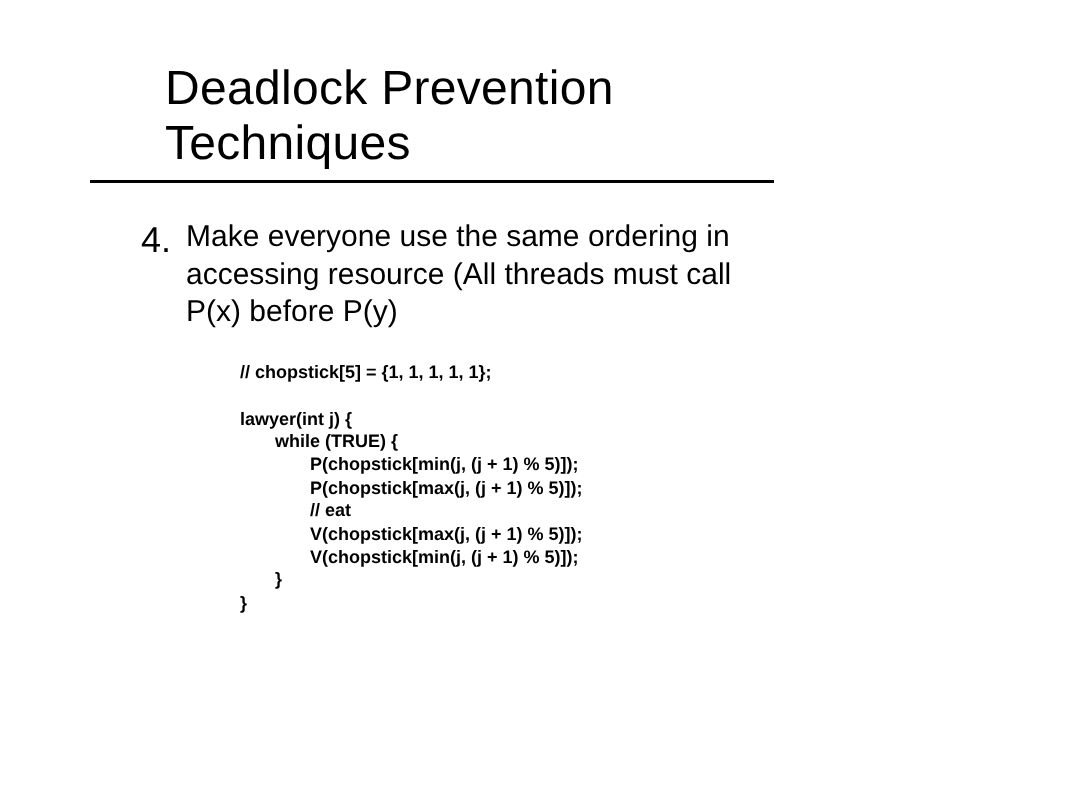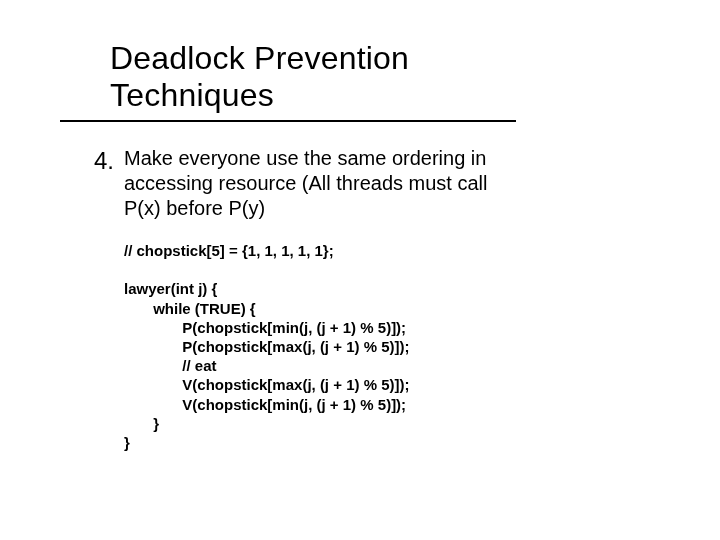--- a/index.html
+++ b/index.html
@@ -41,25 +41,25 @@
     text-align: right;
     padding-right: 10px;
   }
   .list-text {
     font-size: 20px;
     line-height: 1.25;
   }
   .code-block {
     font-family: Verdana, Geneva, sans-serif;
     font-weight: 700;
-    font-size: 15px;
+    font-size: 12px;
     line-height: 1.28;
     white-space: pre;
     margin-top: 20px;
-    margin-left: 64px;
+    margin-left: 100px;
   }
 </style>
 </head>
 <body>
 
 <div class="slide">
 
   <h1 class="title">Deadlock Prevention Techniques</h1>
   <hr class="title-rule">
 

